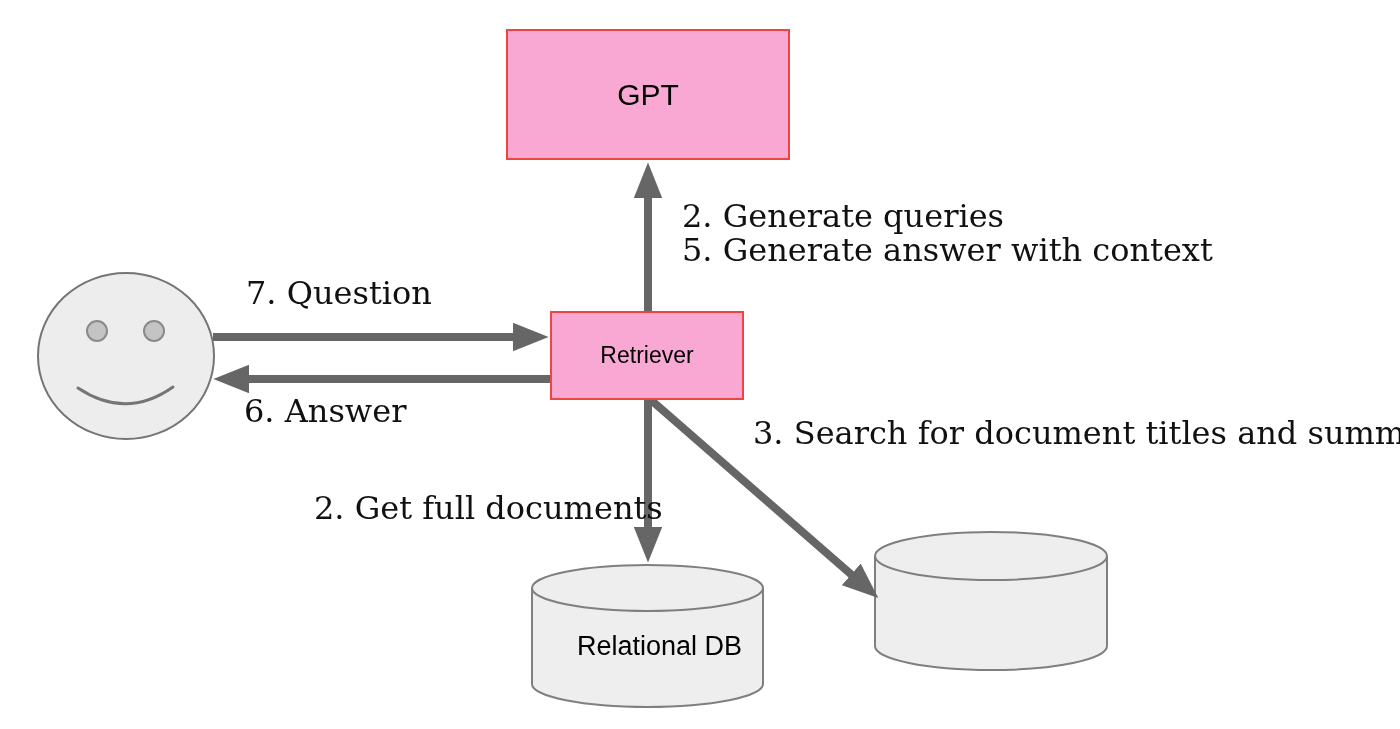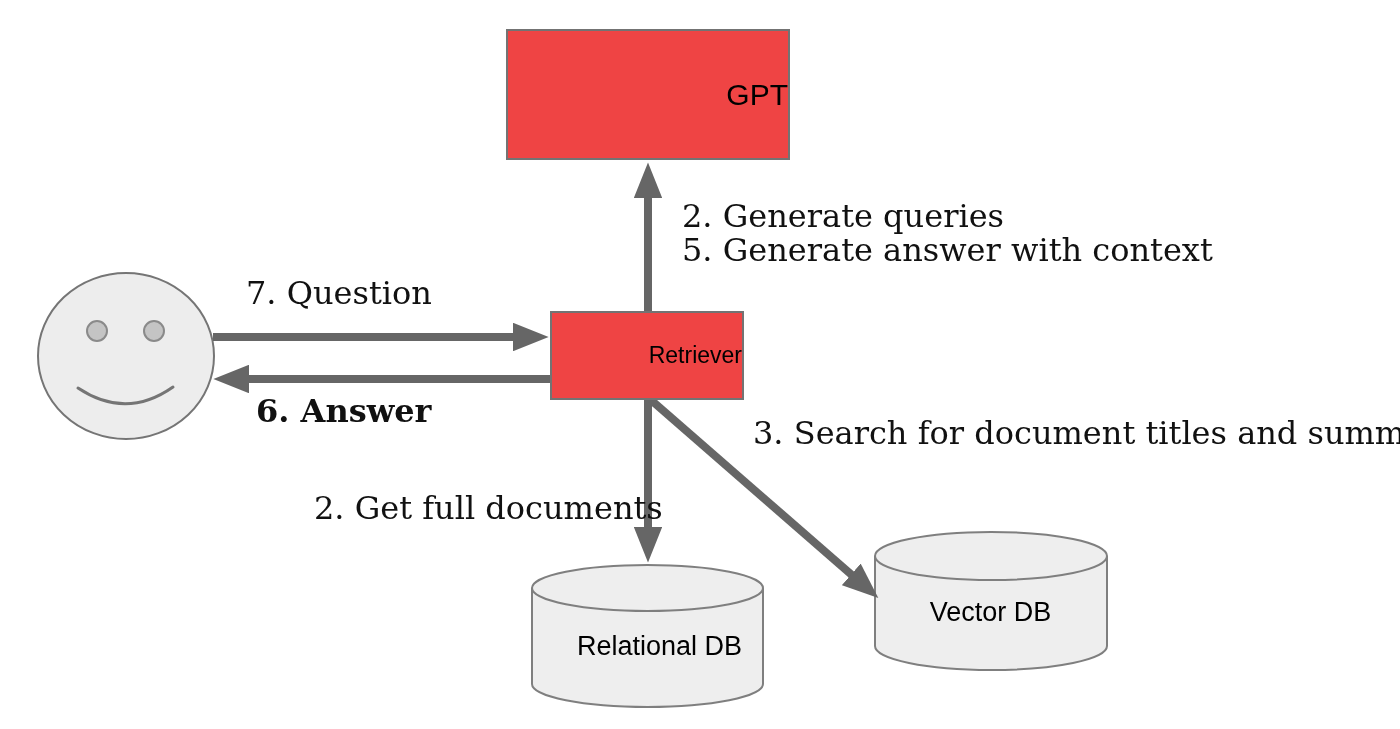--- a/index.html
+++ b/index.html
@@ -17,26 +17,26 @@
   }
   .layer-svg {
     position: absolute;
     left: 0;
     top: 0;
     width: 1400px;
     height: 729px;
   }
   .node-box {
     position: absolute;
-    background: #ef4444;
-    border: 2px solid #737373;
+    background: #f9a8d4;
+    border: 2px solid #ef4444;
     box-sizing: border-box;
     display: flex;
     align-items: center;
-    justify-content: flex-end;
+    justify-content: center;
     color: #000000;
   }
   .node-box.gpt {
     left: 506px; top: 29px; width: 284px; height: 131px;
     font-size: 30px;
   }
   .node-box.retriever {
     left: 550px; top: 311px; width: 194px; height: 89px;
     font-size: 23px;
   }
@@ -55,21 +55,21 @@
     font-family: "DejaVu Serif", "Liberation Serif", serif;
     font-size: 32px;
     color: #111111;
     white-space: nowrap;
   }
   .edge-label.q      { left: 246px; top: 274px; }
   .edge-label.gq     { left: 682px; top: 197px; }
   .edge-label.search { left: 753px; top: 414px; }
   .edge-label.get    { left: 314px; top: 489px; }
   .edge-label.ga     { left: 682px; top: 231px; }
-  .edge-label.a      { left: 256px; top: 392px; font-weight: bold; }
+  .edge-label.a      { left: 244px; top: 392px; }
 </style>
 </head>
 <body>
 
 <div class="canvas">
 
   <svg class="layer-svg" viewBox="0 0 1400 729" xmlns="http://www.w3.org/2000/svg">
     <defs>
       <marker id="arrowhead" viewBox="0 0 4.5 3.6" refX="0.3" refY="1.8" markerWidth="4.5" markerHeight="3.6" orient="auto" markerUnits="strokeWidth">
         <path d="M0,0 L4.5,1.8 L0,3.6 Z" fill="#666666"></path>
@@ -95,21 +95,20 @@
   </svg>
 
   <div class="node-box gpt">
     <span>GPT</span>
   </div>
   <div class="node-box retriever">
     <span>Retriever</span>
   </div>
 
   <div class="cyl-label relational">Relational DB</div>
-  <div class="cyl-label vector">Vector DB</div>
 
   <div class="edge-label q">7. Question</div>
   <div class="edge-label gq">2. Generate queries</div>
   <div class="edge-label search">3. Search for document titles and summaries.</div>
   <div class="edge-label get">2. Get full documents</div>
   <div class="edge-label ga">5. Generate answer with context</div>
   <div class="edge-label a">6. Answer</div>
 
 </div>
 

